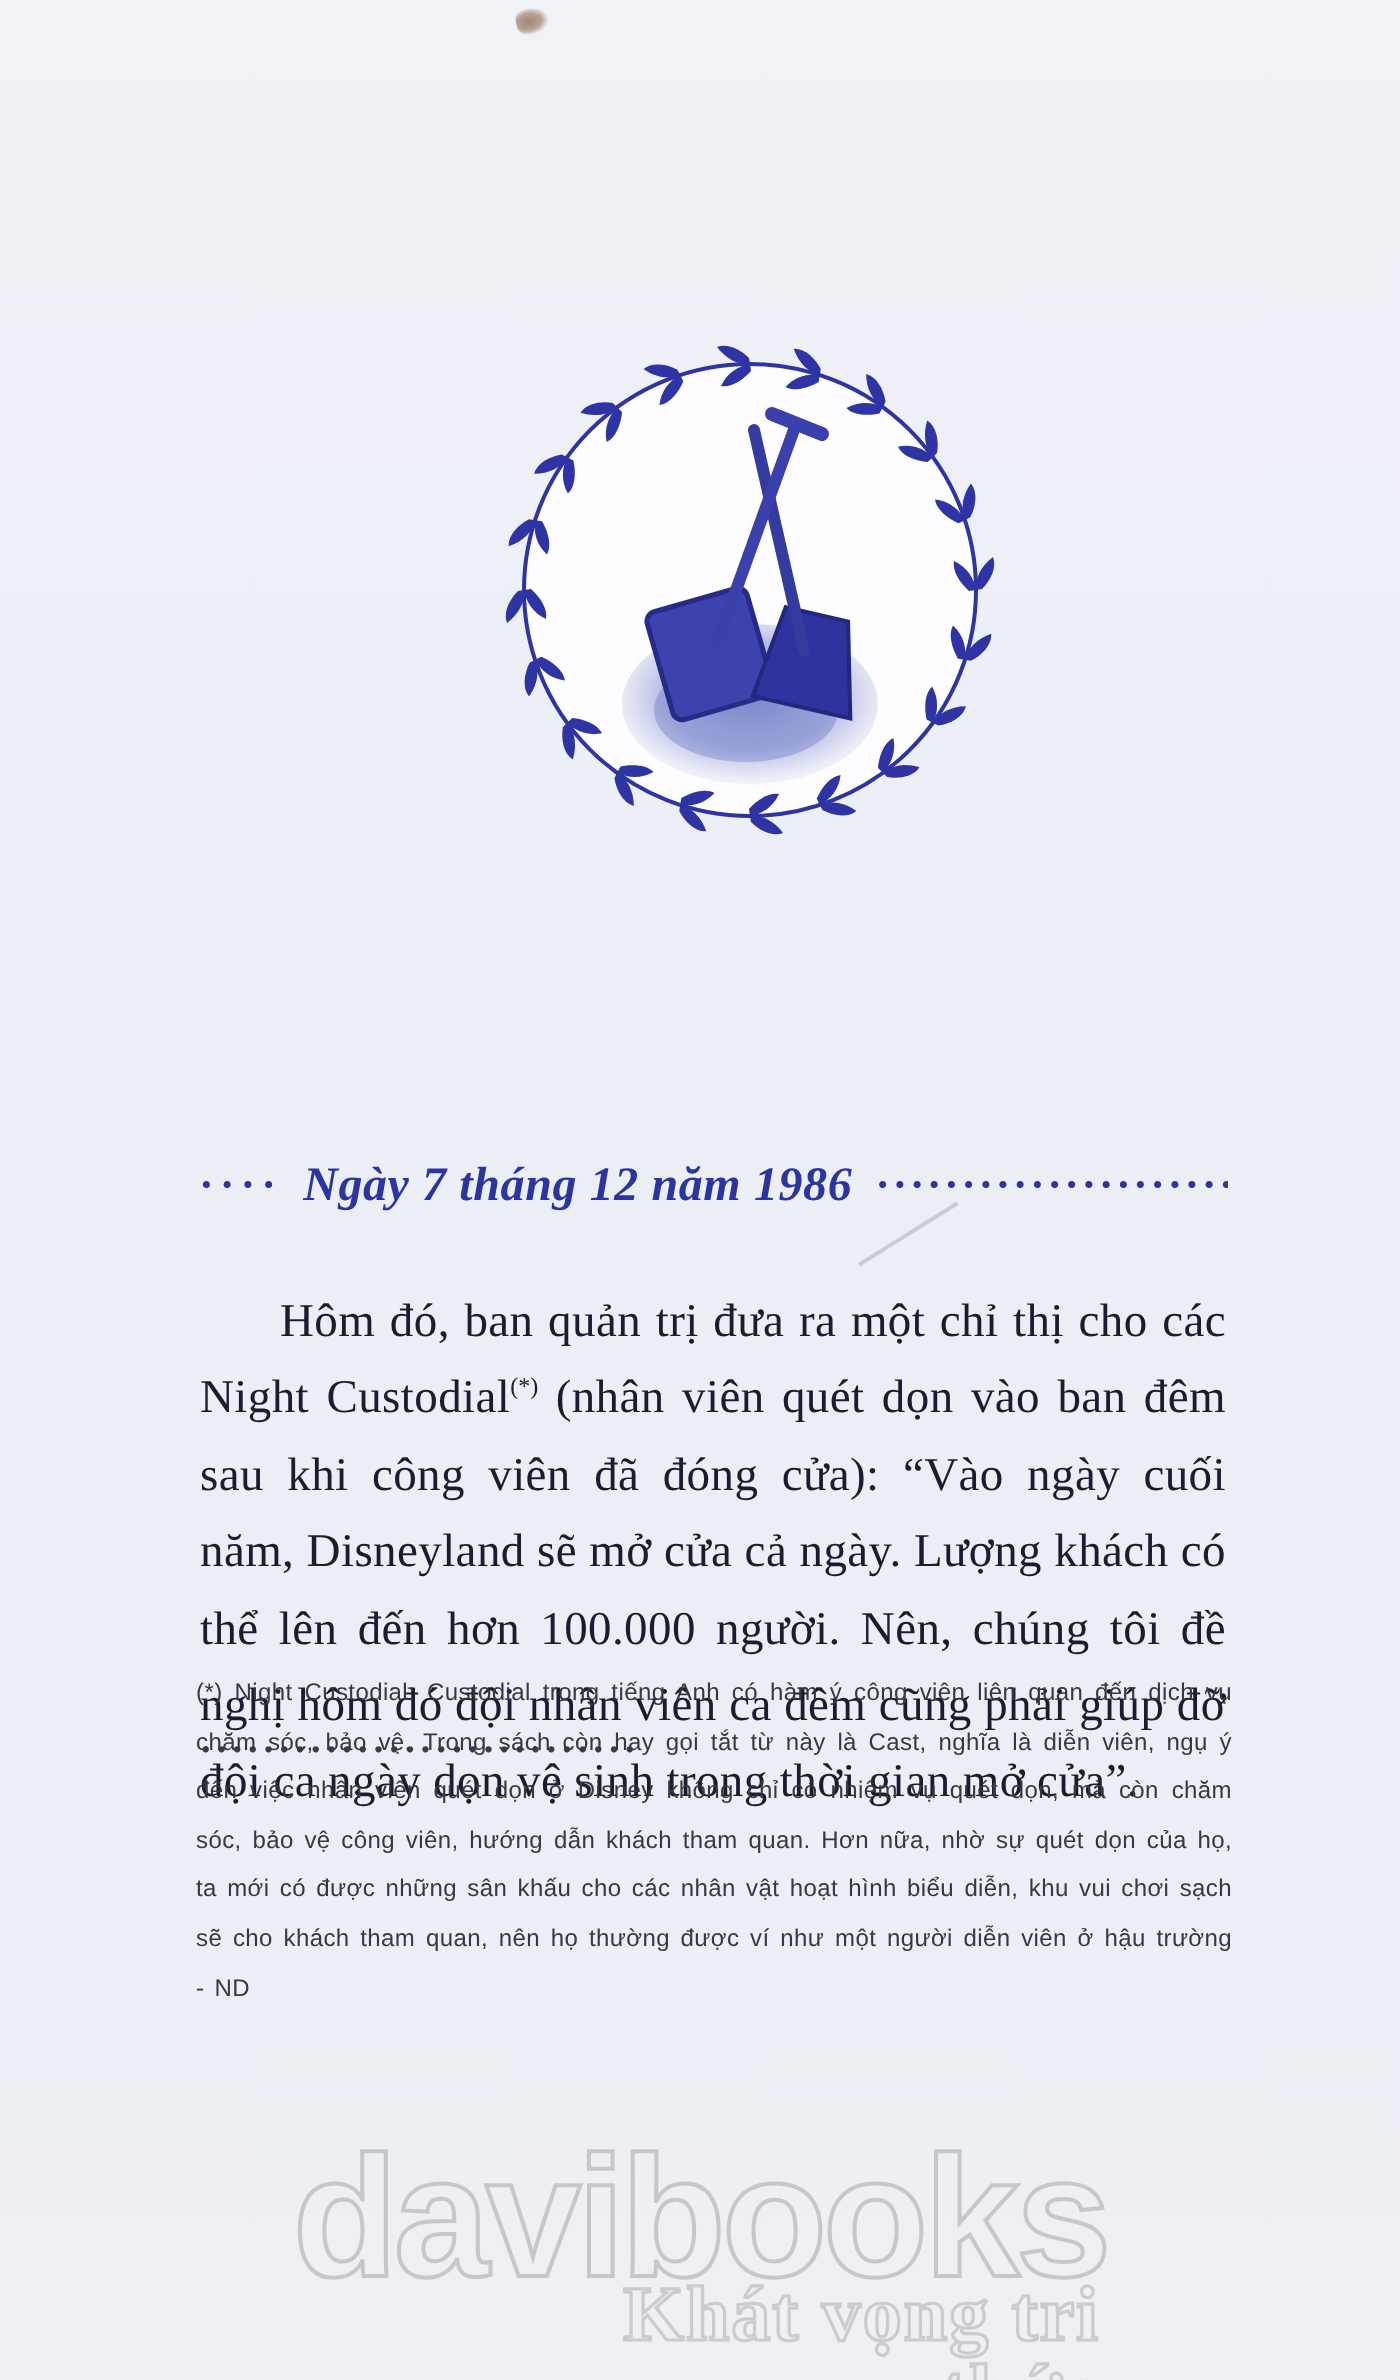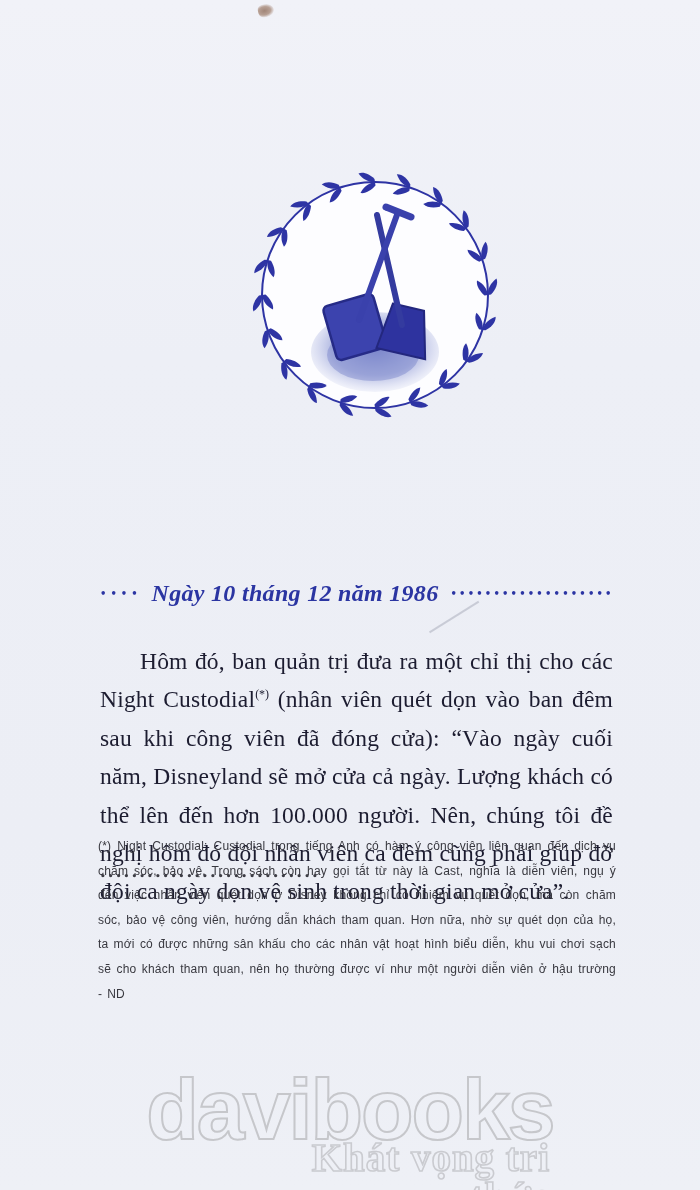--- a/index.html
+++ b/index.html
@@ -139,21 +139,21 @@
 
         <line x1="142" y1="60" x2="167" y2="170" stroke="#343b9f" stroke-width="6" stroke-linecap="round"></line>
         <line x1="163" y1="57" x2="124" y2="165" stroke="#3a41ac" stroke-width="6" stroke-linecap="round"></line>
         <line x1="151" y1="52" x2="176" y2="62" stroke="#3a41ac" stroke-width="7" stroke-linecap="round"></line>
       </g>
     </svg>
   </div>
 
   <div class="heading">
     <span class="dots left">••••</span>
-    <span class="title">Ngày 10 tháng 12 năm 1986</span>
+    <span class="title">Ngày 7 tháng 12 năm 1986</span>
     <span class="dots right">••••••••••••••••••••••</span>
   </div>
 
   <p class="body-par"><span>Hôm đó, ban quản trị đưa ra một chỉ thị cho các Night Custodial</span><sup>(*)</sup><span> (nhân viên quét dọn vào ban đêm sau khi công viên đã đóng cửa): “Vào ngày cuối năm, Disneyland sẽ mở cửa cả ngày. Lượng khách có thể lên đến hơn 100.000 người. Nên, chúng tôi đề nghị hôm đó đội nhân viên ca đêm cũng phải giúp đỡ đội ca ngày dọn vệ sinh trong thời gian mở cửa”.</span></p>
 
   <div class="fn-sep">••••••••••••••••••••••••••••</div>
 
   <p class="footnote">(*) Night Custodial: Custodial trong tiếng Anh có hàm ý công viên liên quan đến dịch vụ chăm sóc, bảo vệ. Trong sách còn hay gọi tắt từ này là Cast, nghĩa là diễn viên, ngụ ý đến việc nhân viên quét dọn ở Disney không chỉ có nhiệm vụ quét dọn, mà còn chăm sóc, bảo vệ công viên, hướng dẫn khách tham quan. Hơn nữa, nhờ sự quét dọn của họ, ta mới có được những sân khấu cho các nhân vật hoạt hình biểu diễn, khu vui chơi sạch sẽ cho khách tham quan, nên họ thường được ví như một người diễn viên ở hậu trường - ND</p>
 
 </div>

